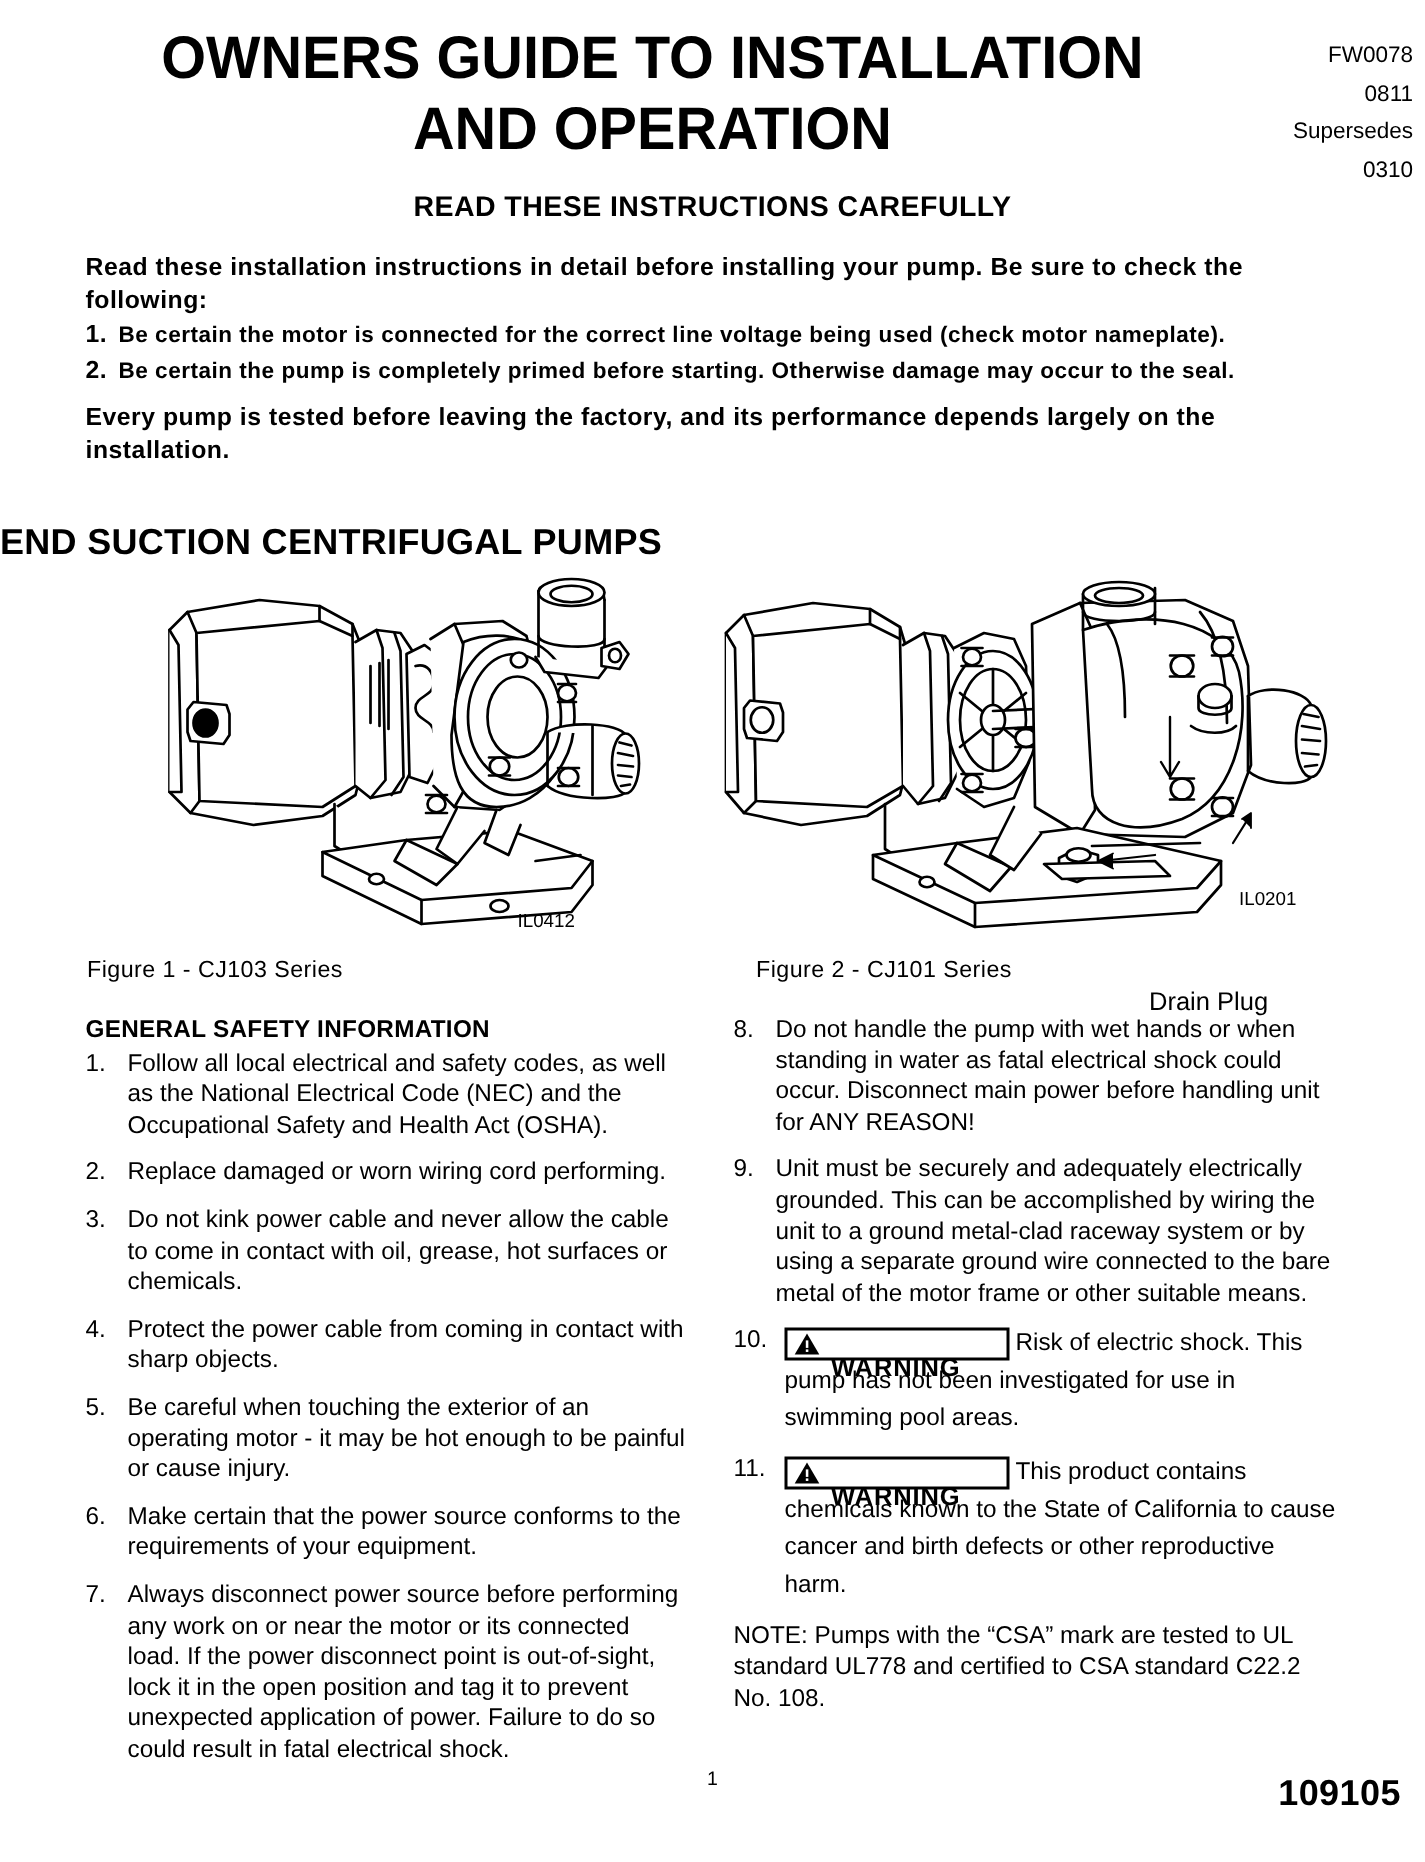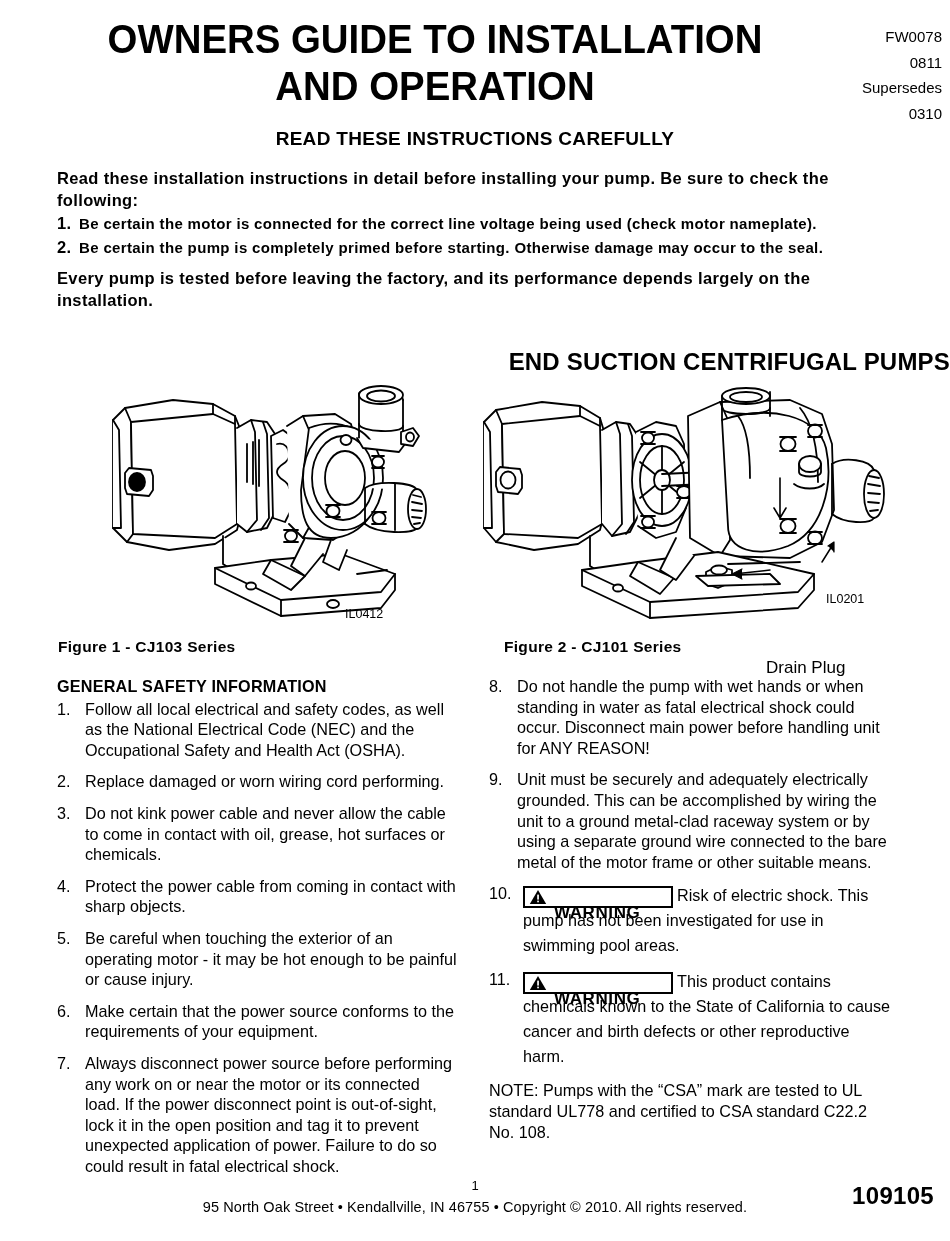--- a/index.html
+++ b/index.html
@@ -34,35 +34,35 @@
     letter-spacing:.35px;
   }
   .intro .numline{display:flex;margin:0 0 2px 0;}
   .intro .numline .num{font-weight:bold;font-size:16.5px;line-height:21.5px;
     width:22px;flex:0 0 22px;text-align:left;letter-spacing:.35px;}
   .intro .numline .body{font-weight:bold;font-size:15px;line-height:21.5px;
     letter-spacing:.35px;flex:1;}
   .intro .gap{height:8px;}
 
   .section-head{
-    position:absolute;left:0;top:348px;width:950px;text-align:right;
+    position:absolute;left:0;top:348px;width:950px;text-align:left;
     font-weight:bold;font-size:24px;letter-spacing:.2px;
   }
 
   
   .fig{position:absolute;}
   .fig1{left:95px;top:378px;width:340px;height:245px;}
   .fig2{left:470px;top:386px;width:420px;height:235px;}
   .fig svg{display:block;width:100%;height:100%;}
   .ilcode{position:absolute;font-size:12.5px;font-family:"Liberation Sans", sans-serif;}
   .il1{left:345px;top:607px;}
   .il2{left:826px;top:592px;}
   .drainplug{position:absolute;left:766px;top:611px;font-size:17px;margin-top:47px;}
 
-  .figcap{position:absolute;font-weight:bold;font-size:15.5px;letter-spacing:.3px;text-align:center;}
+  .figcap{position:absolute;font-weight:normal;font-size:15.5px;letter-spacing:.3px;text-align:center;}
   .figcap1{left:58px;top:638px;}
   .figcap2{left:504px;top:638px;}
 
   
   .col{position:absolute;top:676px;font-size:16.2px;line-height:20.6px;}
   .colL{left:57px;width:400px;}
   .colR{left:489px;width:405px;}
   .colhead{font-weight:bold;font-size:16.2px;margin:0 0 2px 0;letter-spacing:.2px;}
   .item{display:flex;margin:0 0 11px 0;}
   .item .num{flex:0 0 28px;width:28px;text-align:left;}
@@ -357,16 +357,15 @@
               </svg>
             </span>
             <span class="wtext">WARNING</span>
           </span><span>This product contains chemicals known to the State of California to cause cancer and birth defects or other reproductive harm.</span></span>
     </div>
 
     <div class="note">NOTE: Pumps with the “CSA” mark are tested to UL standard UL778 and certified to CSA standard C22.2 No. 108.</div>
   </div>
 
   <div class="pagenum">1</div>
-  <div class="footaddr">95 North Oak Street • Kendallville, IN 46755 • Copyright © 2010. All rights reserved.</div>
   <div class="partno">109105</div>
 
 </div>
 
 </body></html>

